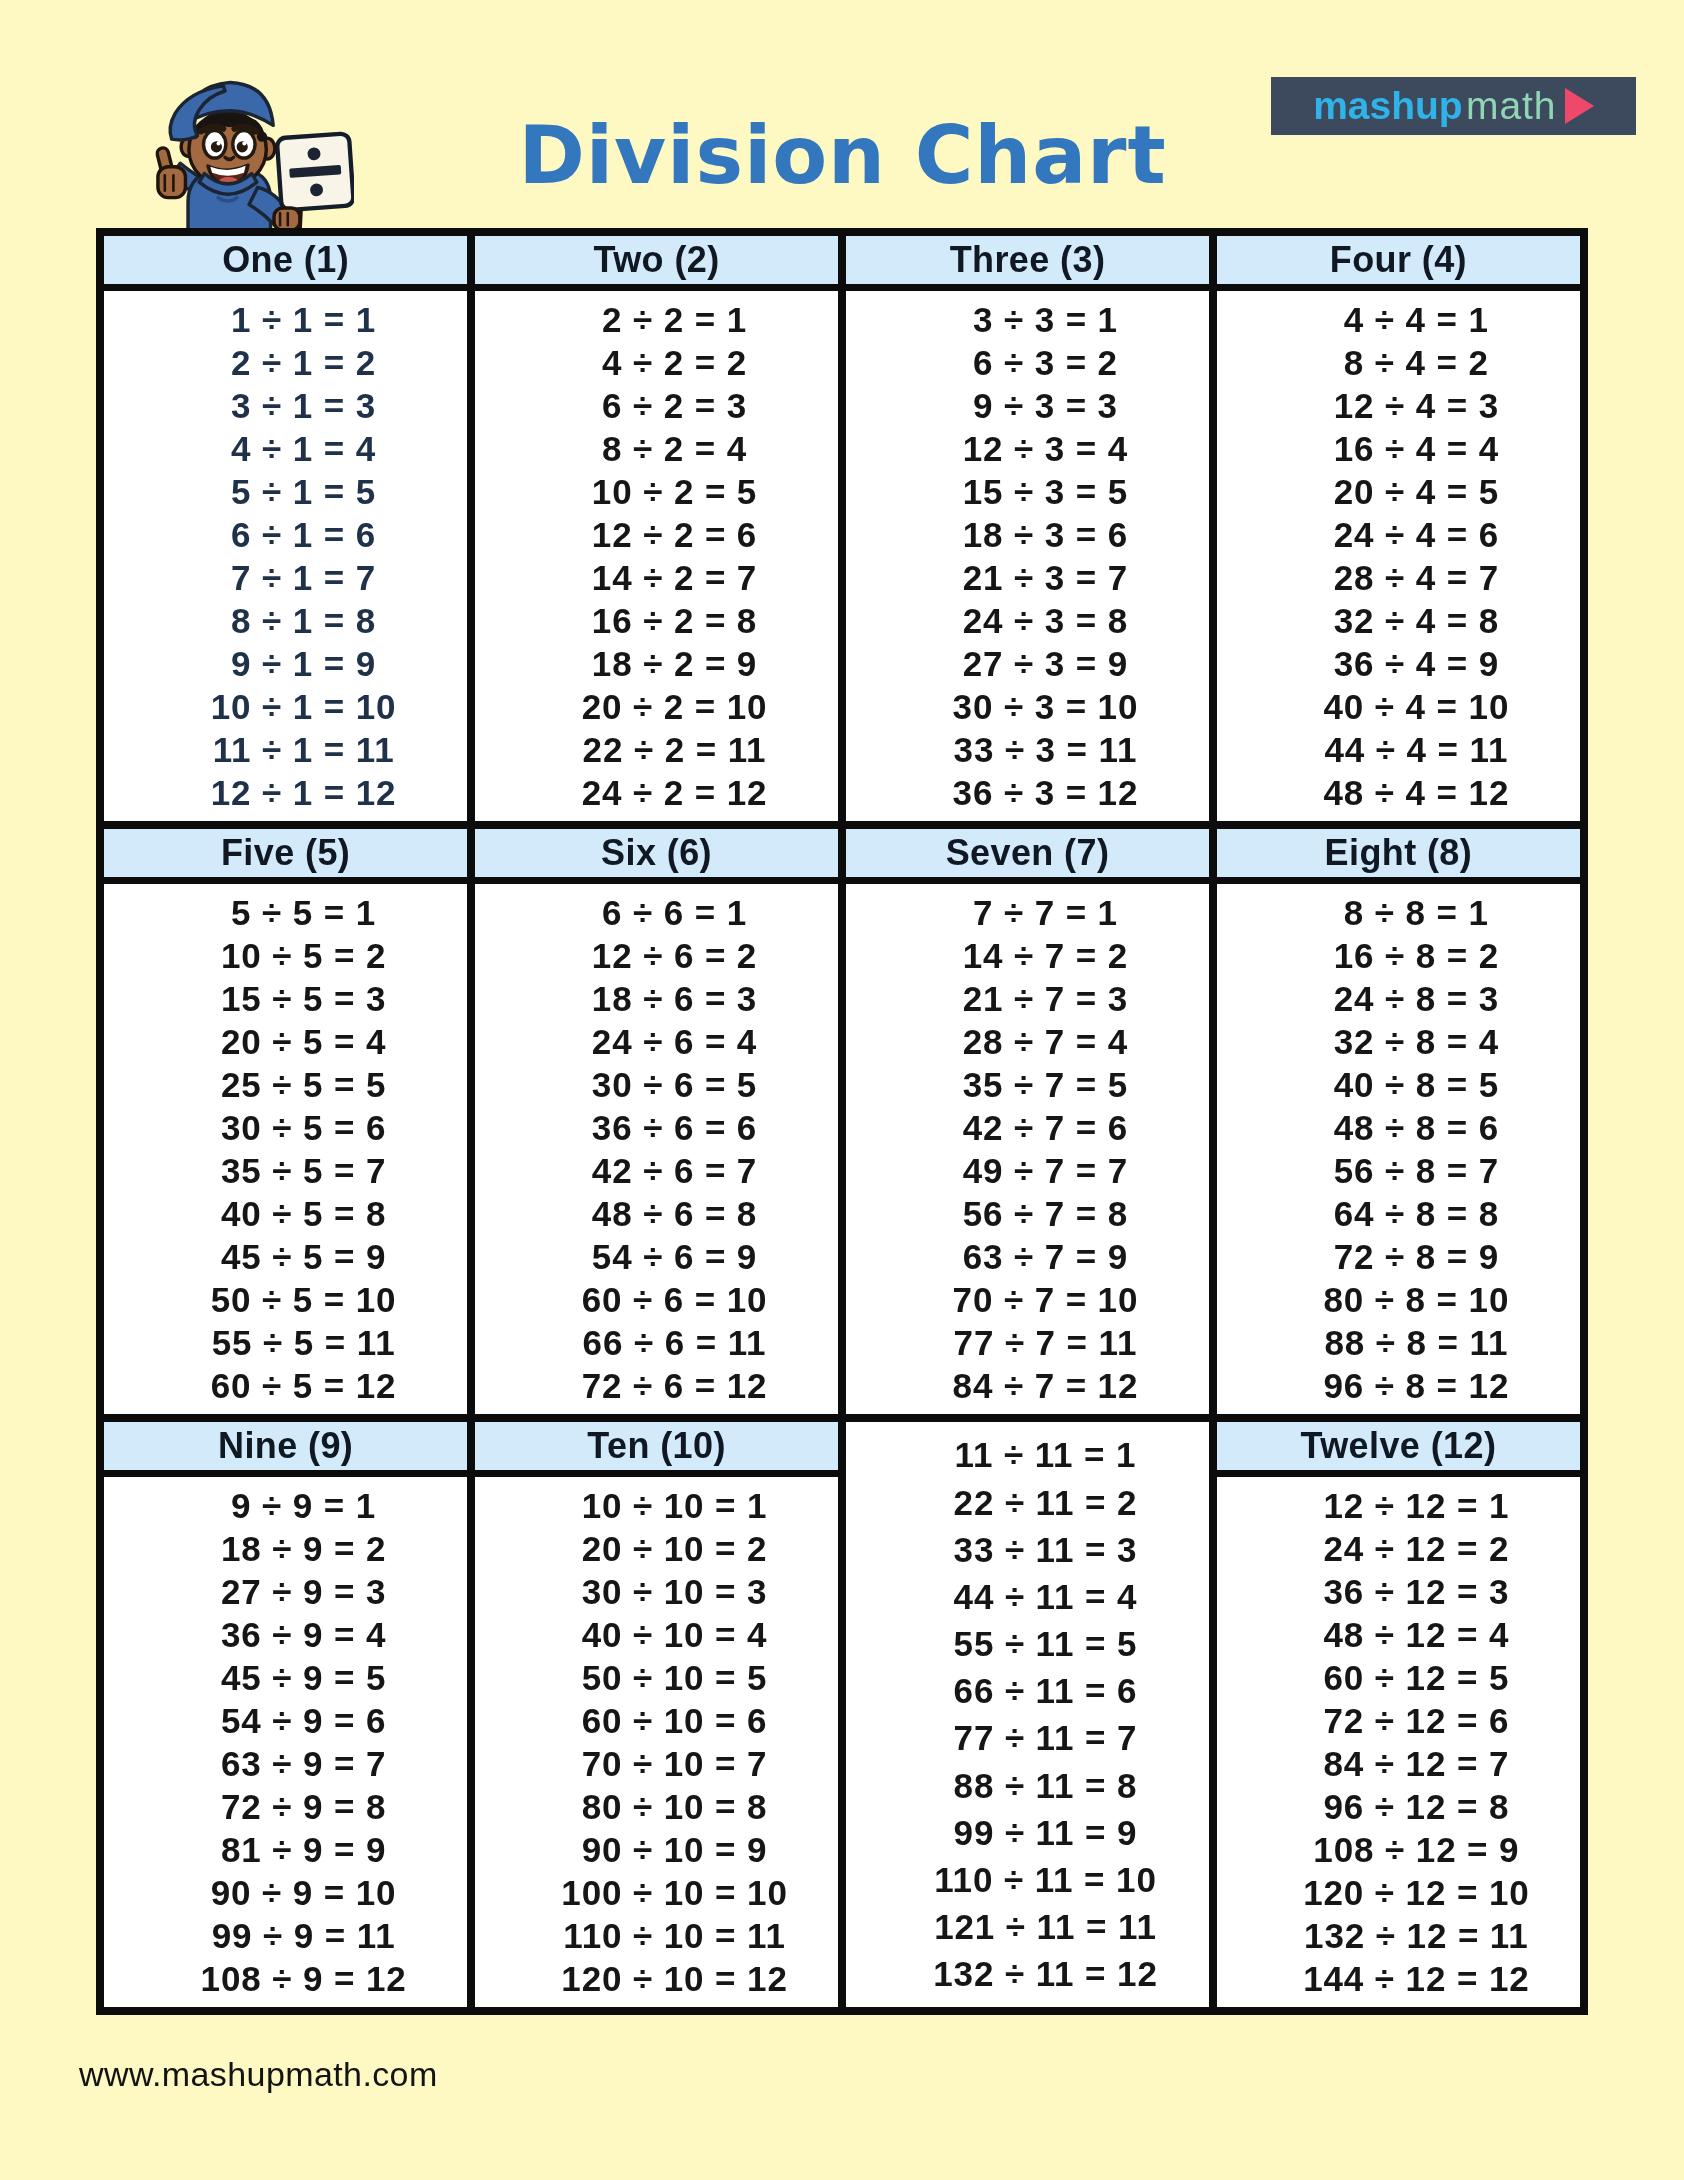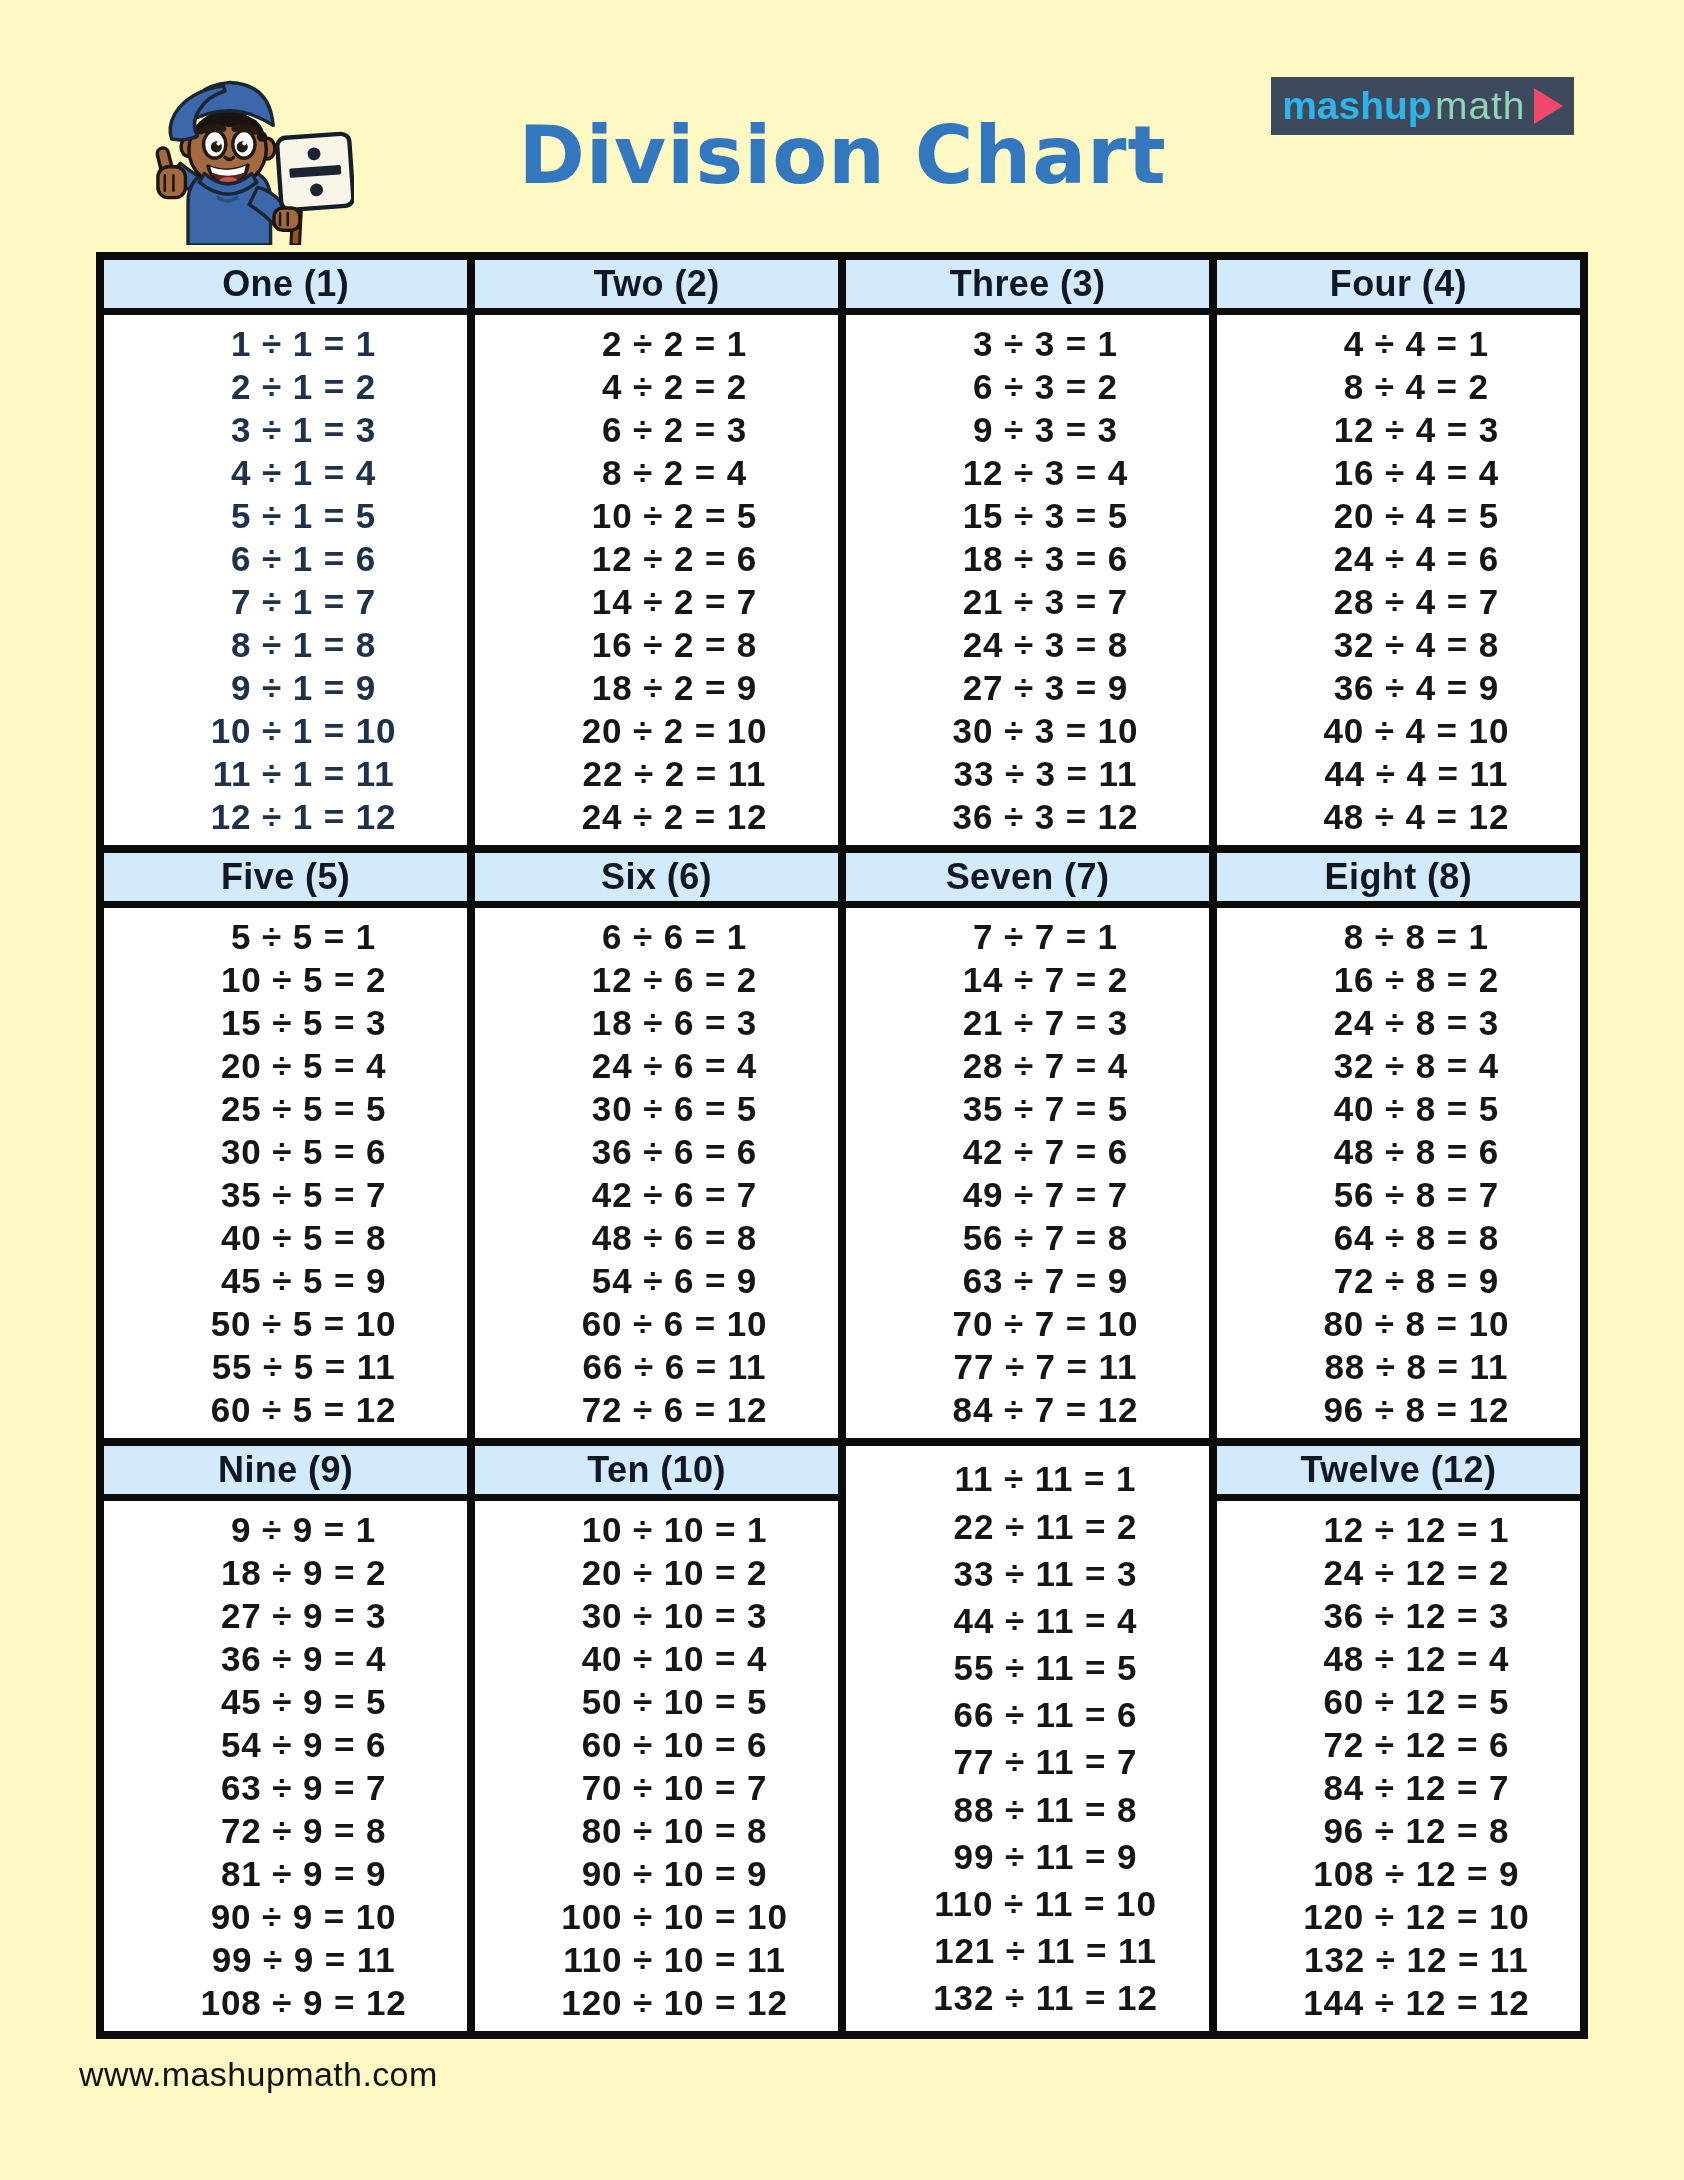--- a/index.html
+++ b/index.html
@@ -15,39 +15,39 @@
     position:absolute;left:0;right:0;top:109px;
     text-align:center;
     font-family:"DejaVu Sans", sans-serif;
     font-weight:bold;
     font-size:80px;
     letter-spacing:0.9px;
     color:var(--c-title);
   }
   .logo{
     position:absolute;left:1271px;top:77px;
-    width:303px;height:58px;
+    width:365px;height:58px;
     background:var(--c-logo-bg);
     display:flex;align-items:center;justify-content:center;
     gap:3.4px;
   }
   .logo .p1{color:var(--c-logo-part1);font-weight:bold;font-size:39px;letter-spacing:0;}
   .logo .p2{color:var(--c-logo-part2);font-weight:400;font-size:39px;letter-spacing:0.9px;}
   .logo .arrow{
     width:0;height:0;margin-left:5.1px;
     border-left:29px solid var(--c-logo-arrow);
     border-top:18px solid transparent;
     border-bottom:18px solid transparent;
   }
   .mascot{
     position:absolute;left:139px;top:60px;width:215px;height:185px;
   }
   
   .d-table{
-    position:absolute;left:96px;top:252px;
+    position:absolute;left:96px;top:228px;
     width:1492px;height:1787px;
     box-sizing:border-box;
     border:8.5px solid var(--c-border);
     background:var(--c-border);
     display:flex;flex-direction:column;gap:7.7px;
   }
   .band{
     flex:1;
     display:grid;
     grid-template-columns:repeat(4,1fr);

